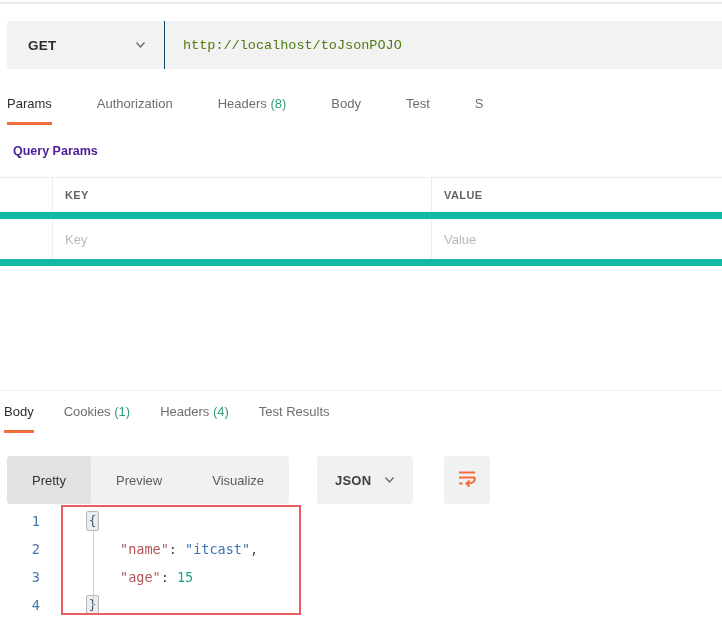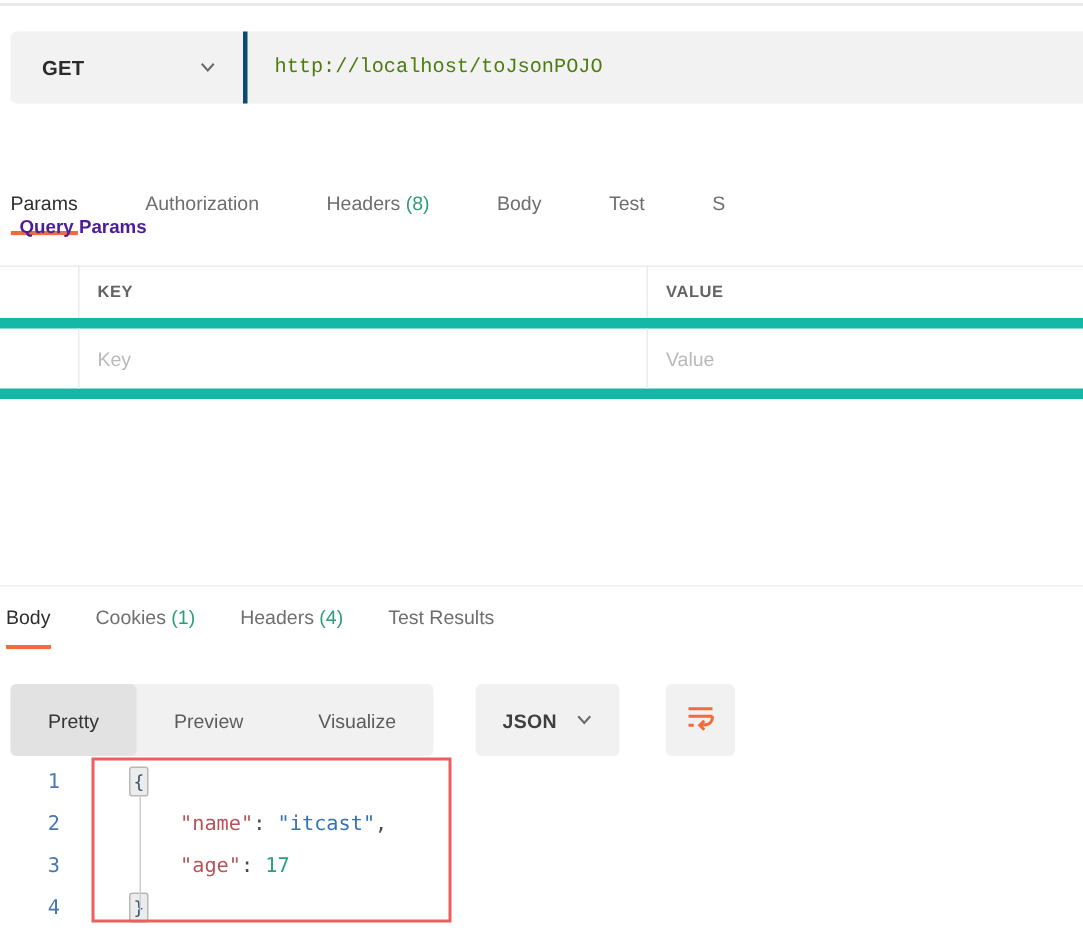--- a/index.html
+++ b/index.html
@@ -15,35 +15,35 @@
   .top-hairline { position: absolute; top: 2px; left: 0; width: 100%; height: 2px; background: #eaeaea; }
 
   
   .request-bar {
     position: absolute; top: 21px; left: 7px; right: 0; height: 48px;
     background: #f2f2f2; border-radius: 4px 0 0 4px;
     display: flex; align-items: stretch;
   }
   .method-select {
     width: 158px; display: flex; align-items: center; justify-content: space-between;
-    padding: 0 18px 0 21px; border-right: 3px solid #0c4a6e; cursor: pointer;
+    padding: 0 18px 0 21px; border-right: 1px solid #0c4a6e; cursor: pointer;
   }
   .method-label { font-size: 13.5px; font-weight: bold; color: #2b2b2b; letter-spacing: .2px; }
   .chevron { width: 11px; height: 8px; display: inline-block; }
   .chevron svg { display: block; }
   .url-field {
     flex: 1; border: none; outline: none; background: transparent;
     font-size: 13.5px; color: #4d7c0f; padding: 0 0 0 18px;
     font-family: Liberation Mono, monospace;
   }
 
   
   .req-tabs {
     position: absolute; top: 96px; left: 7px; right: 0;
-    display: flex; gap: 45px; font-size: 13px; color: #6e6e6e; white-space: nowrap; margin-top: 32px;
+    display: flex; gap: 45px; font-size: 13px; color: #6e6e6e; white-space: nowrap;
   }
   .req-tab { padding-bottom: 11px; cursor: pointer; border-bottom: 3px solid transparent; border-radius: 1px; }
   .req-tab.active { color: #2e2e2e; border-bottom-color: #f26b3a; }
   .count-green { color: #2f9e78; }
 
   
   .query-params-title {
     position: absolute; top: 144px; left: 13px;
     font-size: 12.5px; font-weight: bold; color: #4c1d95;
   }
@@ -205,21 +205,21 @@
     <div class="code-content"><span class="fold-box">{</span></div>
   </div>
 
   <div class="code-line">
     <div class="gutter">2</div>
     <div class="code-content"><span style="padding-left:34px" class="tok-key">"name"</span><span class="tok-punct">: </span><span class="tok-string">"itcast"</span><span class="tok-punct">,</span></div>
   </div>
 
   <div class="code-line">
     <div class="gutter">3</div>
-    <div class="code-content"><span style="padding-left:34px" class="tok-key">"age"</span><span class="tok-punct">: </span><span class="tok-number">17</span></div>
+    <div class="code-content"><span style="padding-left:34px" class="tok-key">"age"</span><span class="tok-punct">: </span><span class="tok-number">15</span></div>
   </div>
 
   <div class="code-line">
     <div class="gutter">4</div>
     <div class="code-content"><span class="fold-box">}</span></div>
   </div>
 
   <div class="annotation-box"></div>
 </div>
 

